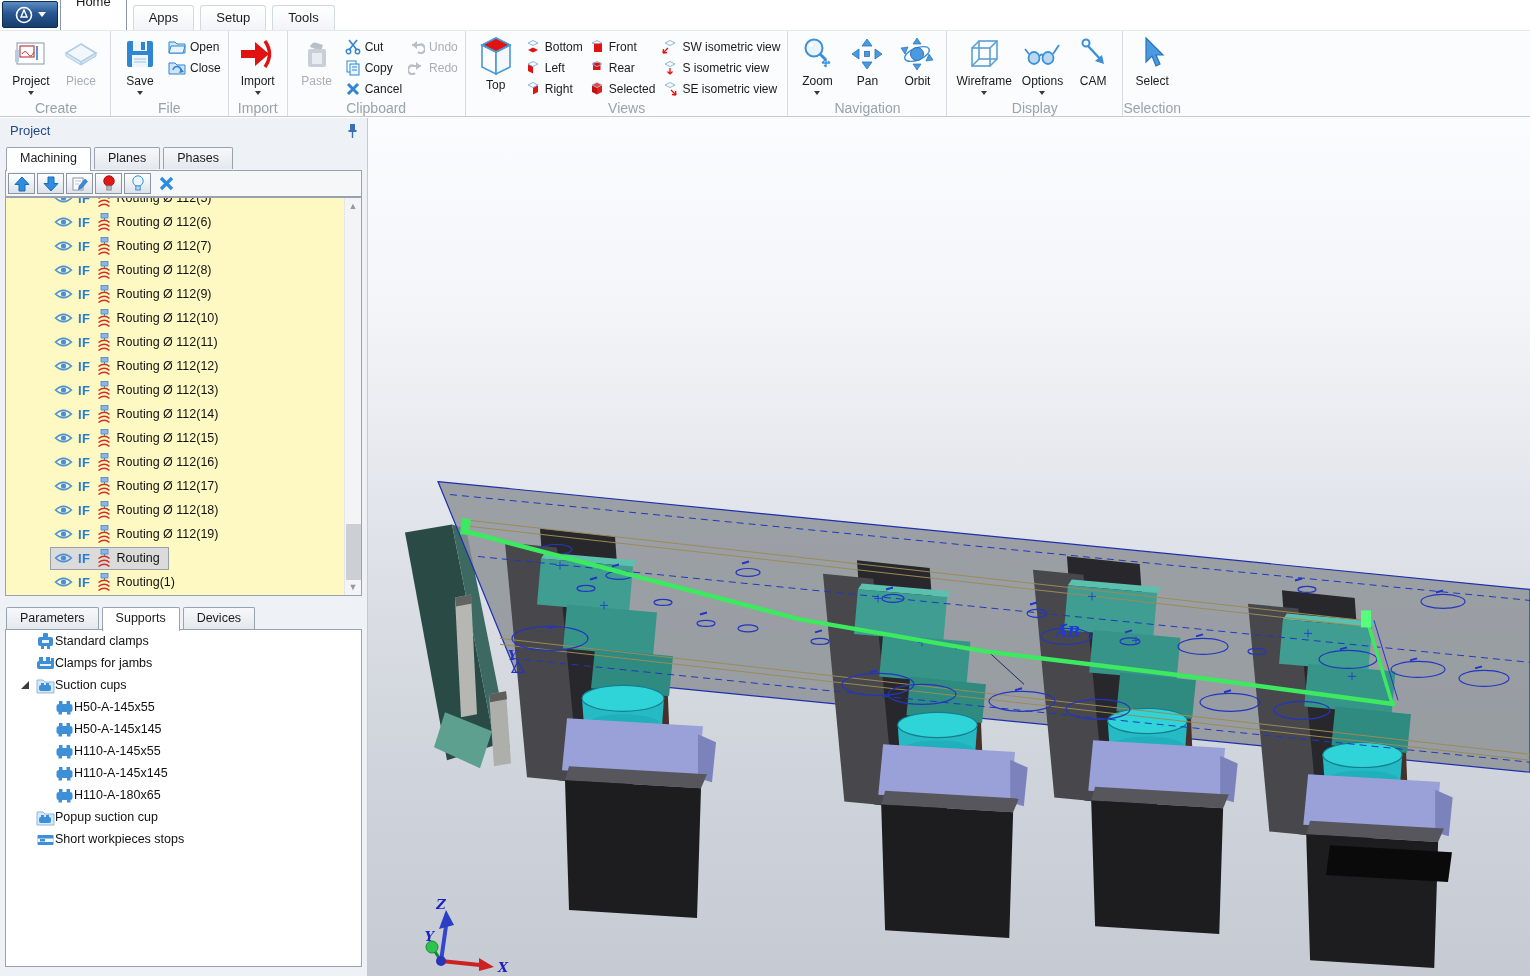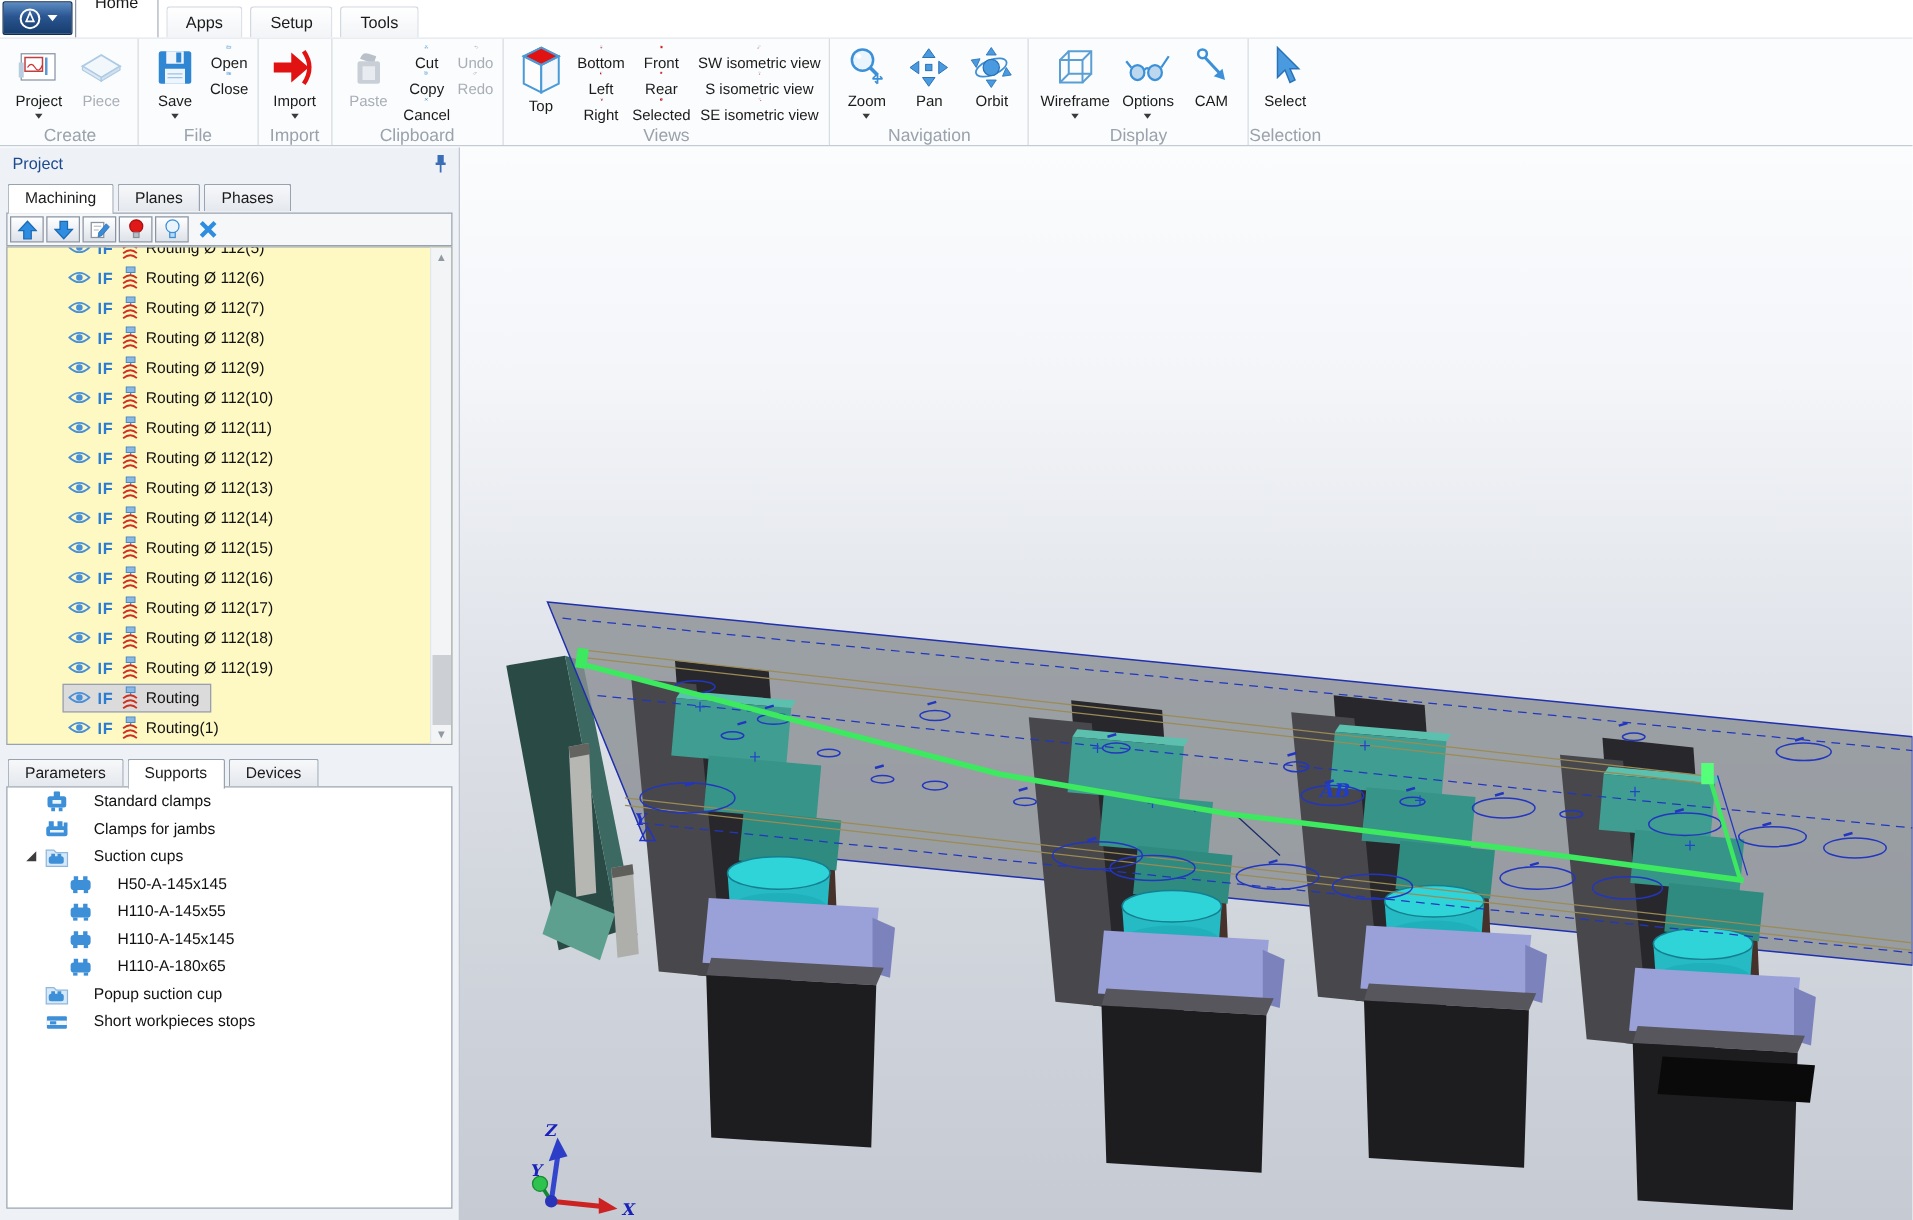--- a/index.html
+++ b/index.html
@@ -17,21 +17,21 @@
   
   .ribbon { position:absolute; top:30px; left:0; right:0; height:87px; background:#fbfcfd; border-bottom:1px solid #c3cbd4; border-top:1px solid #e4e8ee; display:flex; padding:0 2px; }
   .rgroup { position:relative; border-right:1px solid #d8dce2; padding:2px 7px 13px; display:flex; gap:6px; align-items:flex-start;}
   .glabel { position:absolute; bottom:0; left:0; right:0; text-align:center; font-size:14px; color:#9aa2ac; }
   .big { display:flex; flex-direction:column; align-items:center; min-width:44px; padding:1px 2px; }
   .big .bicon { height:40px; display:flex; align-items:center; justify-content:center; }
   .blabel { font-size:12px; color:#1b1b1b; line-height:14px; }
   .caret { width:0; height:0; border:3.5px solid transparent; border-top:4.5px solid #3a3a3a; margin-top:3px; }
   .disabled .blabel { color:#a9aeb6; }
   .scol { display:flex; flex-direction:column; padding-top:3px; }
-  .sbtn { display:flex; align-items:center; gap:4px; height:21px; font-size:12px; color:#1b1b1b; white-space:nowrap;flex-direction:column; }
+  .sbtn { display:flex; align-items:center; gap:4px; height:21px; font-size:12px; color:#1b1b1b; white-space:nowrap; }
   .sbtn.disabled { color:#a9aeb6; }
 
   
   .leftpanel { position:absolute; top:118px; left:0; width:368px; bottom:0; background:#eef1f5; border-right:1px solid #c2c9d2; }
   .ptitle { height:25px; line-height:25px; padding-left:10px; color:#1d4a8f; font-size:13px; position:relative; }
   .pinbtn { position:absolute; right:8px; top:4px; }
   .ptabs { display:flex; align-items:flex-end; padding-left:6px; gap:3px; height:26px; position:relative; z-index:2;}
   .ptab { font-size:12.5px; color:#1b1b1b; padding:3px 13px 4px; border:1px solid #99a3b0; border-bottom:none; border-radius:2px 2px 0 0; background:linear-gradient(#f7f8fa,#e4e8ed); }
   .ptab.active { background:#fff; padding-bottom:6px; margin-bottom:-2px; }
   .ttoolbar { margin:1px 5px 0; border:1px solid #99a3b0; background:#f5f7f9; height:27px; display:flex; gap:2px; padding:2px; position:relative; z-index:1;}
@@ -41,21 +41,21 @@
   .mrow { height:24px; display:flex; align-items:center; padding-left:44px; }
   .row-inner { display:inline-flex; align-items:center; gap:5px; border:1px solid transparent; padding:1px 8px 1px 3px; }
   .mrow.selected .row-inner { background:#dbdbdb; border-color:#9aa0a8; }
   .if-tag { color:#2a7bd2; font-weight:bold; font-size:13px; letter-spacing:0.5px;}
   .mlabel { font-size:12.5px; color:#111; white-space:nowrap; }
   .vscroll { position:absolute; top:0; right:0; width:17px; bottom:0; background:#f3f4f6; border-left:1px solid #e4e6ea; }
   .varrow { position:absolute; left:0; width:16px; height:16px; color:#9199a3; font-size:9px; text-align:center; line-height:16px; }
   .vthumb { position:absolute; left:1px; width:15px; background:#ccd0d5; }
   .splitter { height:7px; }
   .slistwrap { margin:0 5px; border:1px solid #99a3b0; background:#fff; height:338px; overflow:hidden; }
-  .srow { height:22px; display:flex; align-items:center; gap:20px; padding-left:30px; font-size:12.5px; color:#111; position:relative; }
+  .srow { height:22px; display:flex; align-items:center; gap:0; padding-left:30px; font-size:12.5px; color:#111; position:relative; }
   .srow.lv1 { padding-left:49px; }
   .expander { display:none; position:absolute; left:15px; top:7px; width:0; height:0; border-left:8px solid transparent; border-bottom:8px solid #3c3c3c; }
   .srow.expanded .expander { display:block; }
   .srow .icn { display:none; width:19px; height:17px; }
   .srow.ic-standard-clamp .icn.i-clampt,
   .srow.ic-horizontal-clamp .icn.i-clamph,
   .srow.ic-suction-cup-folder .icn.i-cupfolder,
   .srow.ic-suction-cup .icn.i-cup,
   .srow.ic-stops .icn.i-stops { display:block; }
 
@@ -764,20 +764,32 @@
             <span class="expander"></span>
 
             <svg class="icn i-cupfolder" viewBox="0 0 19 17">
               <path d="M1,3 h6 l2,2 h9 v11 h-17 z" fill="#d7e8f7" stroke="#8fb8dc"></path>
               <rect x="3" y="8" width="12" height="6" rx="2" fill="#3d8fd8"></rect>
               <rect x="5" y="6" width="3" height="3" fill="#3d8fd8"></rect>
               <rect x="10" y="6" width="3" height="3" fill="#3d8fd8"></rect>
             </svg>
 
             <span>Suction cups</span>
+          </div>
+          <div class="srow lv1 ic-suction-cup">
+
+            <svg class="icn i-cup" viewBox="0 0 19 17">
+              <rect x="1.5" y="5" width="16" height="8" rx="2.5" fill="#3d8fd8"></rect>
+              <rect x="4" y="2" width="3.5" height="4" fill="#3d8fd8"></rect>
+              <rect x="11.5" y="2" width="3.5" height="4" fill="#3d8fd8"></rect>
+              <rect x="3.5" y="13" width="3.5" height="2.5" fill="#3d8fd8"></rect>
+              <rect x="12" y="13" width="3.5" height="2.5" fill="#3d8fd8"></rect>
+            </svg>
+
+            <span>H50-A-145x55</span>
           </div>
           <div class="srow lv1 ic-suction-cup">
 
             <svg class="icn i-cup" viewBox="0 0 19 17">
               <rect x="1.5" y="5" width="16" height="8" rx="2.5" fill="#3d8fd8"></rect>
               <rect x="4" y="2" width="3.5" height="4" fill="#3d8fd8"></rect>
               <rect x="11.5" y="2" width="3.5" height="4" fill="#3d8fd8"></rect>
               <rect x="3.5" y="13" width="3.5" height="2.5" fill="#3d8fd8"></rect>
               <rect x="12" y="13" width="3.5" height="2.5" fill="#3d8fd8"></rect>
             </svg>

